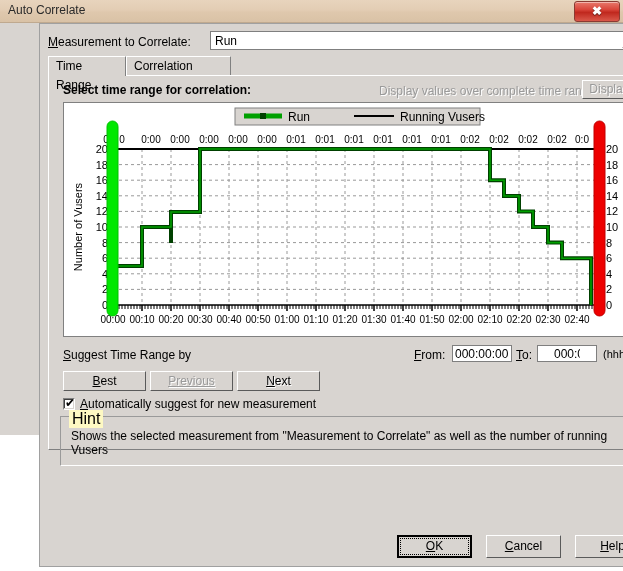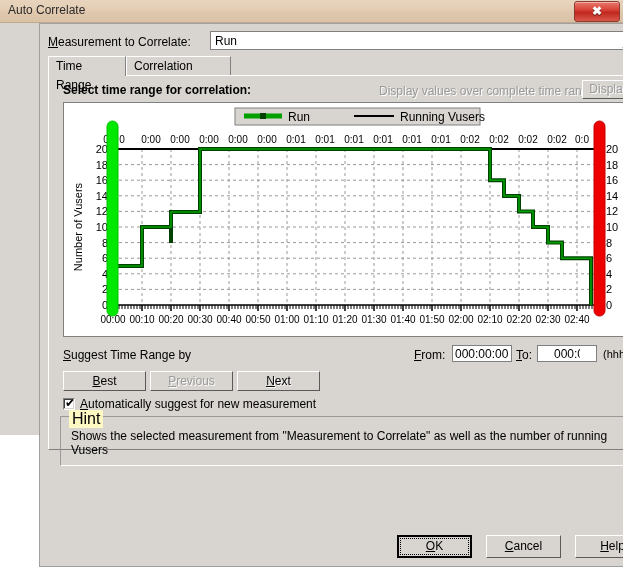--- a/index.html
+++ b/index.html
@@ -268,21 +268,21 @@
     border: 1px solid #fff;
     border-right-color: #5a5a5a;
     border-bottom-color: #5a5a5a;
     box-sizing: border-box;
     font-size: 12px;
     text-align: center;
     line-height: 18px;
     cursor: pointer;
   }
   #btn-best { left: 14px; width: 83px; }
-  #btn-previous { left: 101px; width: 83px; color: #9a9a9a; text-shadow: 1px 1px 0 #fdfdfd; cursor: default; }
+  #btn-previous { left: 101px; width: 83px; color: #9a9a9a; text-shadow: 1px 1px 0 #fdfdfd; cursor: default; text-decoration: underline; }
   #btn-next { left: 188px; width: 83px; color: #000000; text-shadow: 1px 1px 0 #fdfdfd; cursor: default; }
 
   
   #auto-suggest-row {
     position: absolute;
     left: 14px; top: 321px;
     height: 15px;
     cursor: pointer;
   }
   #auto-check {

